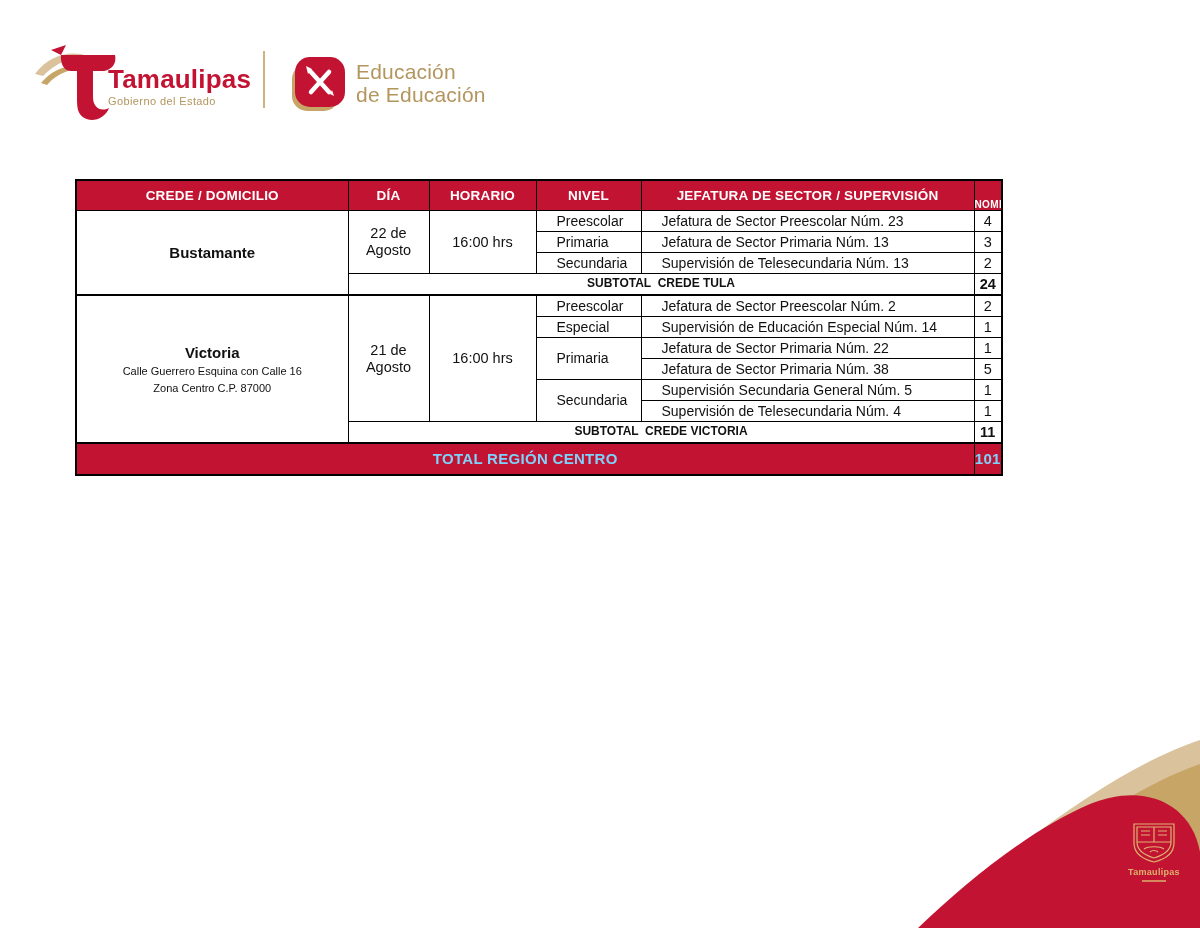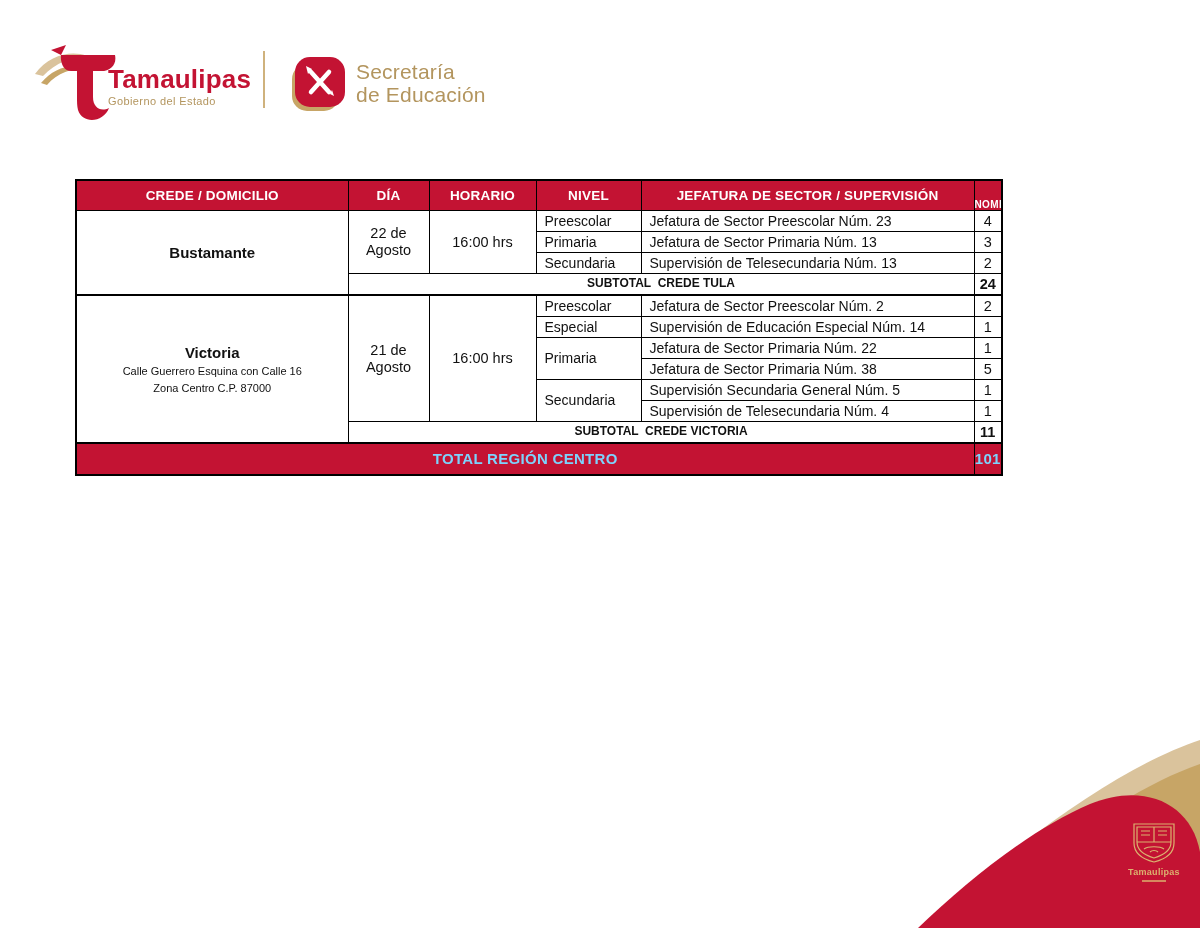--- a/index.html
+++ b/index.html
@@ -33,21 +33,21 @@
   .schedule thead th{
     background:var(--red);color:#fff;font-weight:bold;font-size:13.5px;
     height:29px;text-align:center;vertical-align:middle;letter-spacing:.2px;
   }
   .schedule thead th.nomb-h{font-size:10px;vertical-align:bottom;padding-bottom:0;letter-spacing:.4px;}
   .schedule td{height:20px;font-size:14px;vertical-align:middle;line-height:1.15;}
   td.crede{text-align:center;}
   .crede-name{font-weight:bold;font-size:15px;}
   .addr{font-size:11px;margin-top:4px;}
   td.dia,td.horario{text-align:center;font-size:14.5px;padding:0 6px;}
-  td.nivel,td.jef{text-align:left;padding-left:8px;}
+  td.nivel,td.jef{text-align:left;padding-left:20px;}
   td.nomb-val{text-align:center;font-size:14.5px;}
   tr.subtotal td{font-weight:bold;border-bottom-width:2px;}
   tr.subtotal td.sub-label{text-align:center;font-size:12px;white-space:pre;}
   td.gend{border-bottom-width:2px;}
   tr.total td{
     background:var(--red);color:#7dd3fc;font-weight:bold;height:30px;font-size:15px;
     text-align:center;letter-spacing:.3px;
   }
   
   .corner-wave{position:absolute;right:0;bottom:0;display:block;}
@@ -80,21 +80,21 @@
   <rect x="6" y="2" width="50" height="50" rx="15" style="fill:var(--red)"></rect>
   <g stroke="#ffffff" stroke-width="4.5" stroke-linecap="round">
     <line x1="22" y1="17" x2="40" y2="37"></line>
     <line x1="40" y1="17" x2="22" y2="37"></line>
   </g>
   <path d="M17 11 L23 14 L19 19 Z" fill="#ffffff"></path>
   <path d="M45 41 L41 39 L43 35 Z" fill="#ffffff"></path>
 </svg>
 
 <div class="se-text">
-  <div>Secretaría</div>
+  <div>Educación</div>
   <div>de Educación</div>
 </div>
 
 <table class="schedule">
   <colgroup>
     <col style="width:272px">
       <col style="width:81px">
       <col style="width:107px">
     <col style="width:105px">
       <col style="width:333px">

